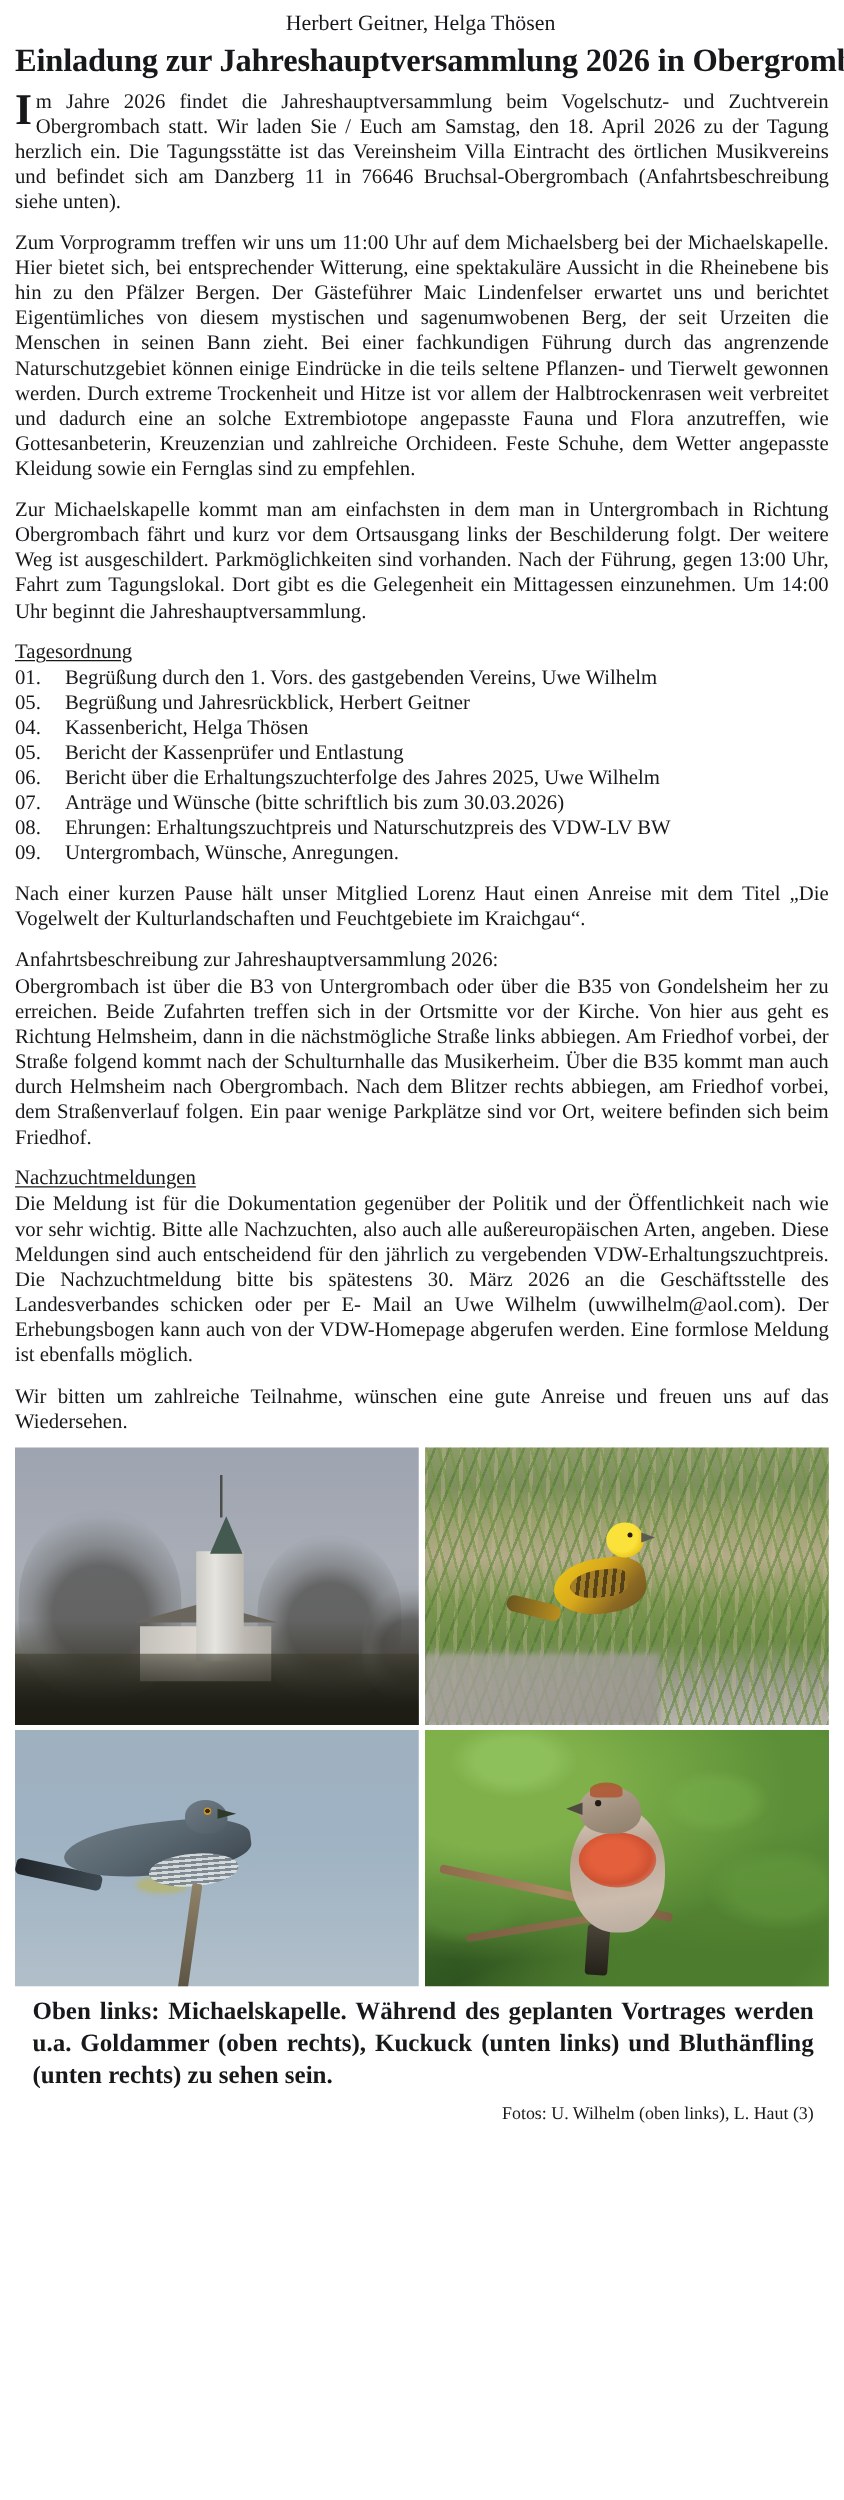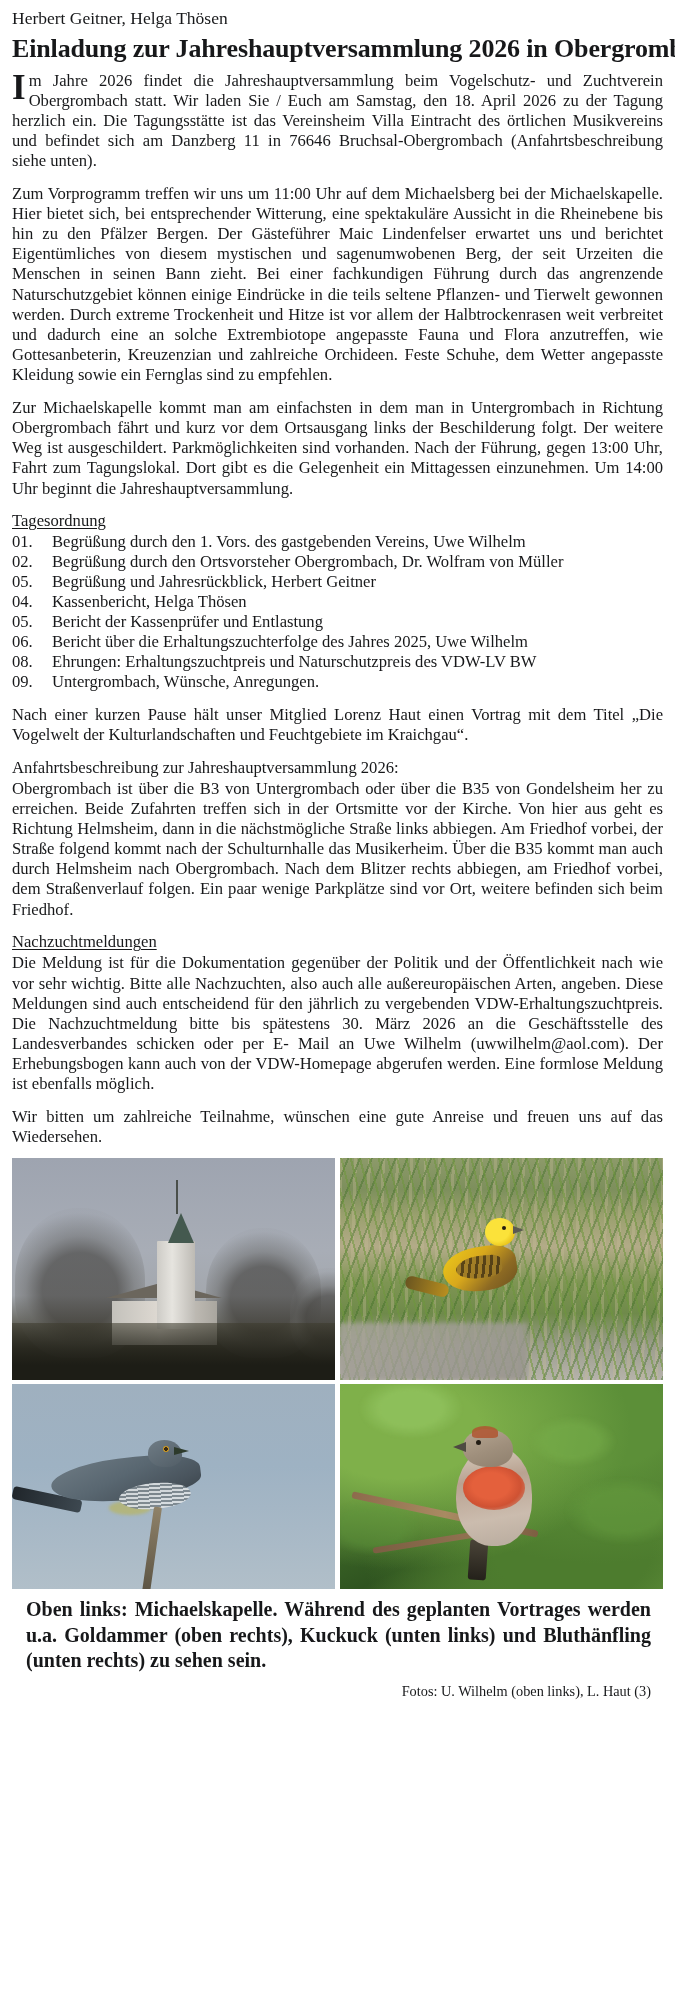--- a/index.html
+++ b/index.html
@@ -17,21 +17,21 @@
   }
   .page {
     width: 675px;
     box-sizing: border-box;
     padding: 6px 12px 4px 12px;
     position: relative;
   }
 
   
   .byline {
-    text-align: left;
+    text-align: center;
     font-size: 17.5px;
     line-height: 1.22;
     margin: 2px 2px 4px 0;
   }
   .doc-title {
     text-align: right;
     font-size: 26px;
     font-weight: bold;
     line-height: 1.2;
     letter-spacing: -0.15px;
@@ -391,50 +391,50 @@
   <p class="body">Zur Michaelskapelle kommt man am einfachsten in dem man in Untergrombach in Richtung Obergrombach fährt und kurz vor dem Ortsausgang links der Beschilderung folgt. Der weitere Weg ist ausgeschildert. Parkmöglichkeiten sind vorhanden. Nach der Führung, gegen 13:00 Uhr, Fahrt zum Tagungslokal. Dort gibt es die Gelegenheit ein Mittagessen einzunehmen. Um 14:00 Uhr beginnt die Jahreshauptversammlung.</p>
 
   <h2 class="section-head"><span class="u">Tagesordnung</span></h2>
 
   <ol class="agenda">
     <li>
         <span class="num">01.</span>
         <span class="txt">Begrüßung durch den 1. Vors. des gastgebenden Vereins, Uwe Wilhelm</span>
       </li>
     <li>
-        <span class="num">02.</span>
-        <span class="txt">Begrüßung durch den Ortsvorsteher Obergrombach, Dr. Wolfram von Müller</span>
-      </li>
-    <li>
         <span class="num">05.</span>
         <span class="txt">Begrüßung und Jahresrückblick, Herbert Geitner</span>
       </li>
     <li>
         <span class="num">04.</span>
         <span class="txt">Kassenbericht, Helga Thösen</span>
       </li>
     <li>
         <span class="num">05.</span>
         <span class="txt">Bericht der Kassenprüfer und Entlastung</span>
       </li>
     <li>
         <span class="num">06.</span>
         <span class="txt">Bericht über die Erhaltungszuchterfolge des Jahres 2025, Uwe Wilhelm</span>
       </li>
     <li>
+        <span class="num">07.</span>
+        <span class="txt">Anträge und Wünsche (bitte schriftlich bis zum 30.03.2026)</span>
+      </li>
+    <li>
         <span class="num">08.</span>
         <span class="txt">Ehrungen: Erhaltungszuchtpreis und Naturschutzpreis des VDW-LV BW</span>
       </li>
     <li>
         <span class="num">09.</span>
         <span class="txt">Untergrombach, Wünsche, Anregungen.</span>
       </li>
   </ol>
 
-  <p class="body">Nach einer kurzen Pause hält unser Mitglied Lorenz Haut einen Vortrag mit dem Titel „Die Vogelwelt der Kulturlandschaften und Feuchtgebiete im Kraichgau“.</p>
+  <p class="body">Nach einer kurzen Pause hält unser Mitglied Lorenz Haut einen Anreise mit dem Titel „Die Vogelwelt der Kulturlandschaften und Feuchtgebiete im Kraichgau“.</p>
 
 
   <h2 class="section-head">Anfahrtsbeschreibung zur Jahreshauptversammlung 2026:</h2>
 
   <p class="body">Obergrombach ist über die B3 von Untergrombach oder über die B35 von Gondelsheim her zu erreichen. Beide Zufahrten treffen sich in der Ortsmitte vor der Kirche. Von hier aus geht es Richtung Helmsheim, dann in die nächstmögliche Straße links abbiegen. Am Friedhof vorbei, der Straße folgend kommt nach der Schulturnhalle das Musikerheim. Über die B35 kommt man auch durch Helmsheim nach Obergrombach. Nach dem Blitzer rechts abbiegen, am Friedhof vorbei, dem Straßenverlauf folgen. Ein paar wenige Parkplätze sind vor Ort, weitere befinden sich beim Friedhof.</p>
 
   <h2 class="section-head"><span class="u">Nachzuchtmeldungen</span></h2>
 
   <p class="body">Die Meldung ist für die Dokumentation gegenüber der Politik und der Öffentlichkeit nach wie vor sehr wichtig. Bitte alle Nachzuchten, also auch alle außereuropäischen Arten, angeben. Diese Meldungen sind auch entscheidend für den jährlich zu vergebenden VDW-Erhaltungszuchtpreis. Die Nachzuchtmeldung bitte bis spätestens 30. März 2026 an die Geschäftsstelle des Landesverbandes schicken oder per E- Mail an Uwe Wilhelm (uwwilhelm@aol.com). Der Erhebungsbogen kann auch von der VDW-Homepage abgerufen werden. Eine formlose Meldung ist ebenfalls möglich.</p>
 

